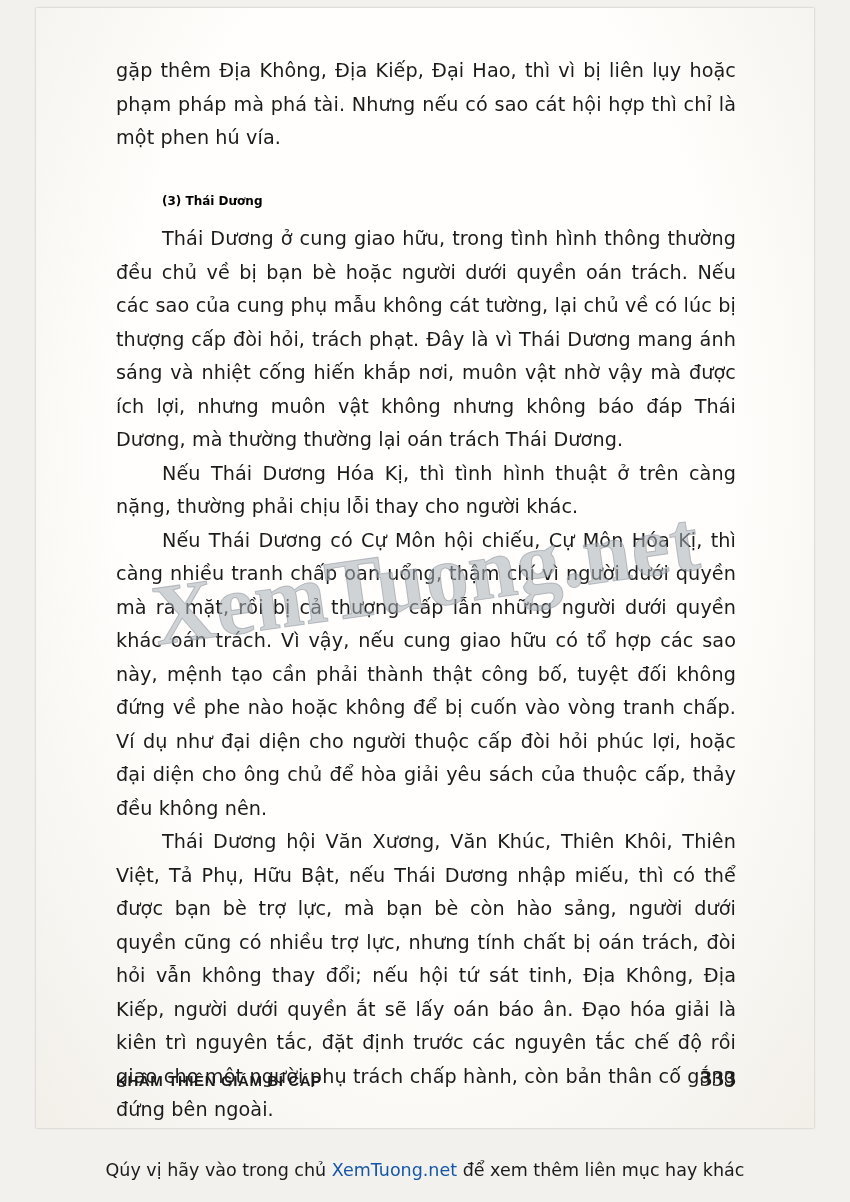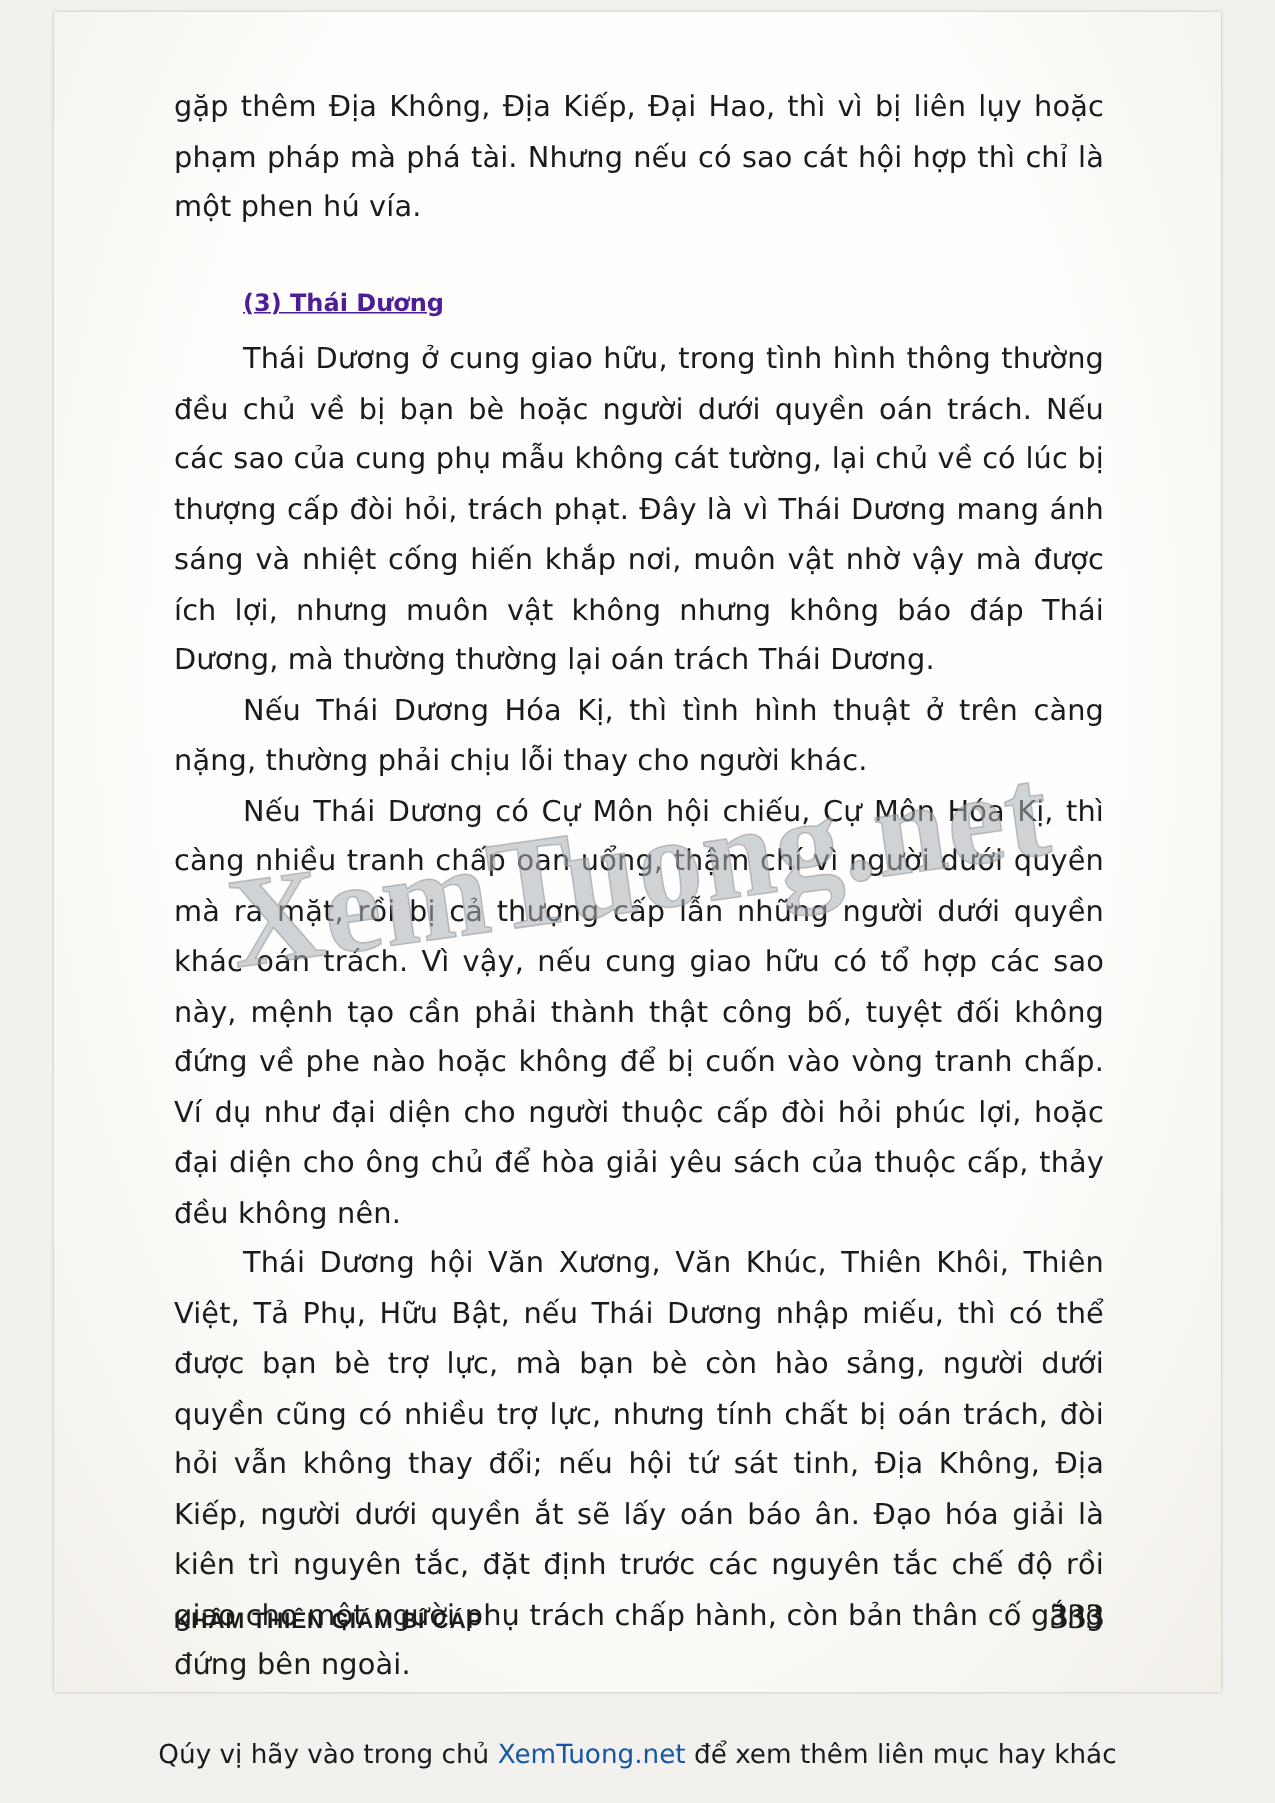--- a/index.html
+++ b/index.html
@@ -55,26 +55,25 @@
     letter-spacing: 0.1px;
   }
   p.indent {
     text-indent: 46px;
   }
   .head {
     margin: 0;
     margin-top: 30px;
     margin-bottom: 4px;
     text-indent: 46px;
-    font-size: 16px;
+    font-size: 12px;
     font-weight: bold;
     line-height: 33.5px;
-    color: #4c1d95;
+    color: #000000;
     font-family: "DejaVu Sans", sans-serif;
-    text-decoration: underline;
   }
   
   .watermark {
     position: absolute;
     left: 40px;
     top: 520px;
     width: 700px;
     text-align: center;
     font-family: "Liberation Serif", serif;
     font-size: 86px;

